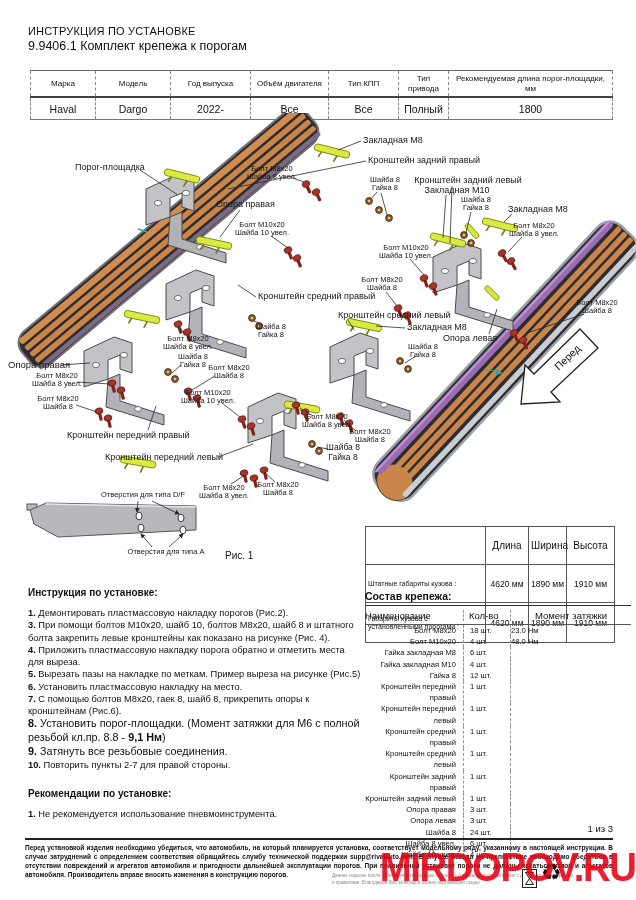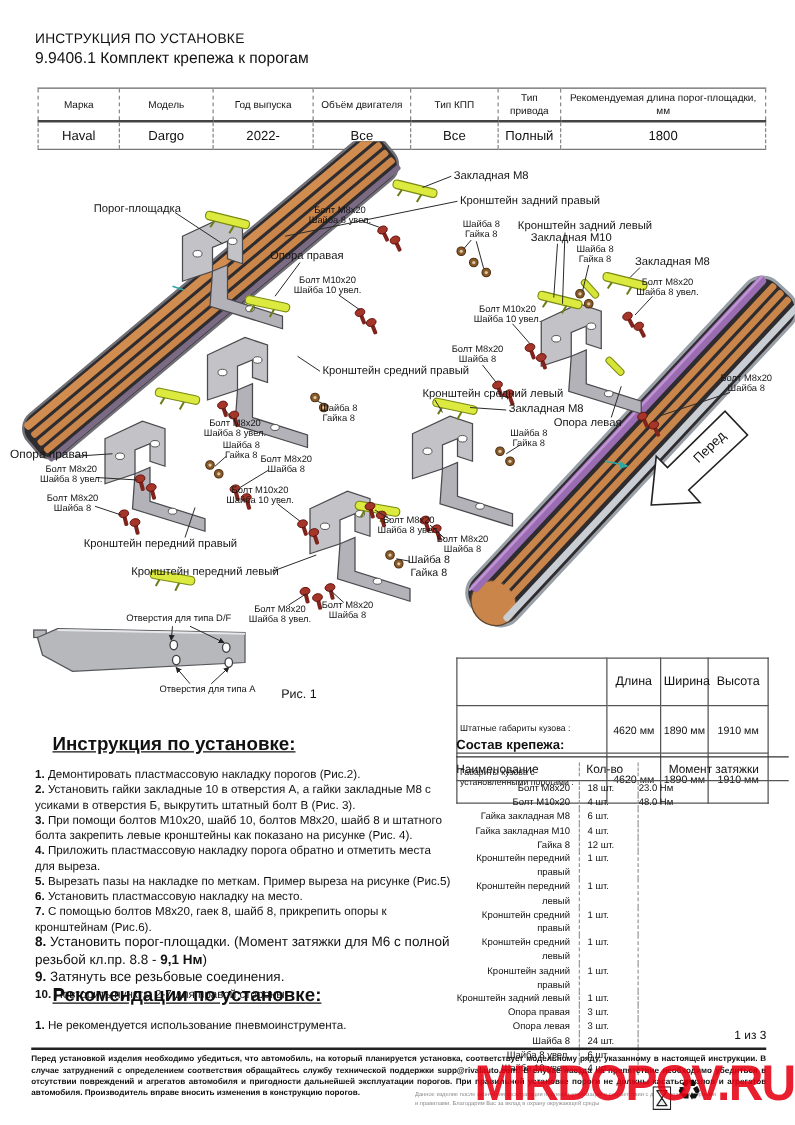--- a/index.html
+++ b/index.html
@@ -17,21 +17,21 @@
   #diagram svg{position:absolute;left:0;top:0;}
   #dlabels{position:absolute;left:0;top:0;width:636px;height:455px;pointer-events:none;}
   .dlbl{position:absolute;white-space:nowrap;line-height:1.12;color:#151515;text-align:center;}
   .caption{position:absolute;left:225px;top:550px;font-size:10px;}
   .dimtbl{position:absolute;left:365px;top:526px;width:249px;table-layout:fixed;}
   .dimtbl th,.dimtbl td{border:1px solid #555;padding:12px 2px;vertical-align:middle;}
   .dimtbl th{font-weight:normal;font-size:10px;height:13px;text-align:center;}
   .dimtbl td{font-size:8.5px;height:13px;text-align:center;}
   .dimtbl td.lbl{font-size:7px;text-align:left;line-height:1.1;}
   .inst{position:absolute;left:28px;top:587px;width:334px;}
-  .inst h3,.rec h3{font-size:15px;font-weight:bold;margin:0 0 9px 14px;text-decoration:underline;}
+  .inst h3,.rec h3{font-size:10px;font-weight:bold;margin:0 0 9px 0;}
   .item{font-size:9.3px;line-height:1.32;margin:0;}
   .item.big{font-size:10.8px;line-height:1.28;}
   .rec{position:absolute;left:28px;top:788px;width:334px;}
   .rec .item{margin:0;}
   .hw{position:absolute;left:365px;top:590px;width:266px;}
   .hw h3{font-size:10.5px;font-weight:bold;margin:0;padding-bottom:3px;border-bottom:1.5px solid #333;}
   .hwhead{display:flex;font-size:9.5px;padding:4px 0 3px 0;border-bottom:1px solid #555;}
   .hwhead .c1{width:98px;}
   .hwhead .c2{width:47px;border-left:1px dashed #999;padding-left:5px;box-sizing:border-box;}
   .hwhead .c3{width:121px;border-left:1px dashed #999;text-align:center;box-sizing:border-box;}
@@ -441,21 +441,20 @@
           <td>1890 мм</td>
           <td>1910 мм</td>
         </tr>
       </tbody>
   </table>
 
   <div class="inst">
     <h3>Инструкция по установке:</h3>
     <div id="inst-items">
         <div class="item"><b>1. </b>Демонтировать пластмассовую накладку порогов (Рис.2).</div>
-        <div class="item"><b>2. </b>Установить гайки закладные 10 в отверстия А, а  гайки закладные М8 с усиками в отверстия Б, выкрутить штатный болт В (Рис. 3).</div>
         <div class="item"><b>3. </b>При помощи болтов М10х20, шайб 10, болтов М8х20, шайб 8 и штатного болта  закрепить левые кронштейны как показано на рисунке (Рис. 4).</div>
         <div class="item"><b>4. </b>Приложить пластмассовую накладку порога обратно и отметить места для выреза.</div>
         <div class="item"><b>5. </b>Вырезать пазы на накладке по меткам. Пример выреза на рисунке (Рис.5)</div>
         <div class="item"><b>6. </b>Установить пластмассовую накладку на место.</div>
         <div class="item"><b>7. </b>С помощью болтов М8х20, гаек 8, шайб 8,  прикрепить опоры к кронштейнам  (Рис.6).</div>
         <div class="item big"><b>8. </b>Установить порог-площадки. (Момент затяжки для М6 с полной резьбой кл.пр. 8.8 - <b>9,1 Нм</b>)</div>
         <div class="item big"><b>9. </b>Затянуть все резьбовые соединения.</div>
         <div class="item"><b>10. </b>Повторить пункты 2-7 для правой стороны.</div>
       </div>
   </div>

